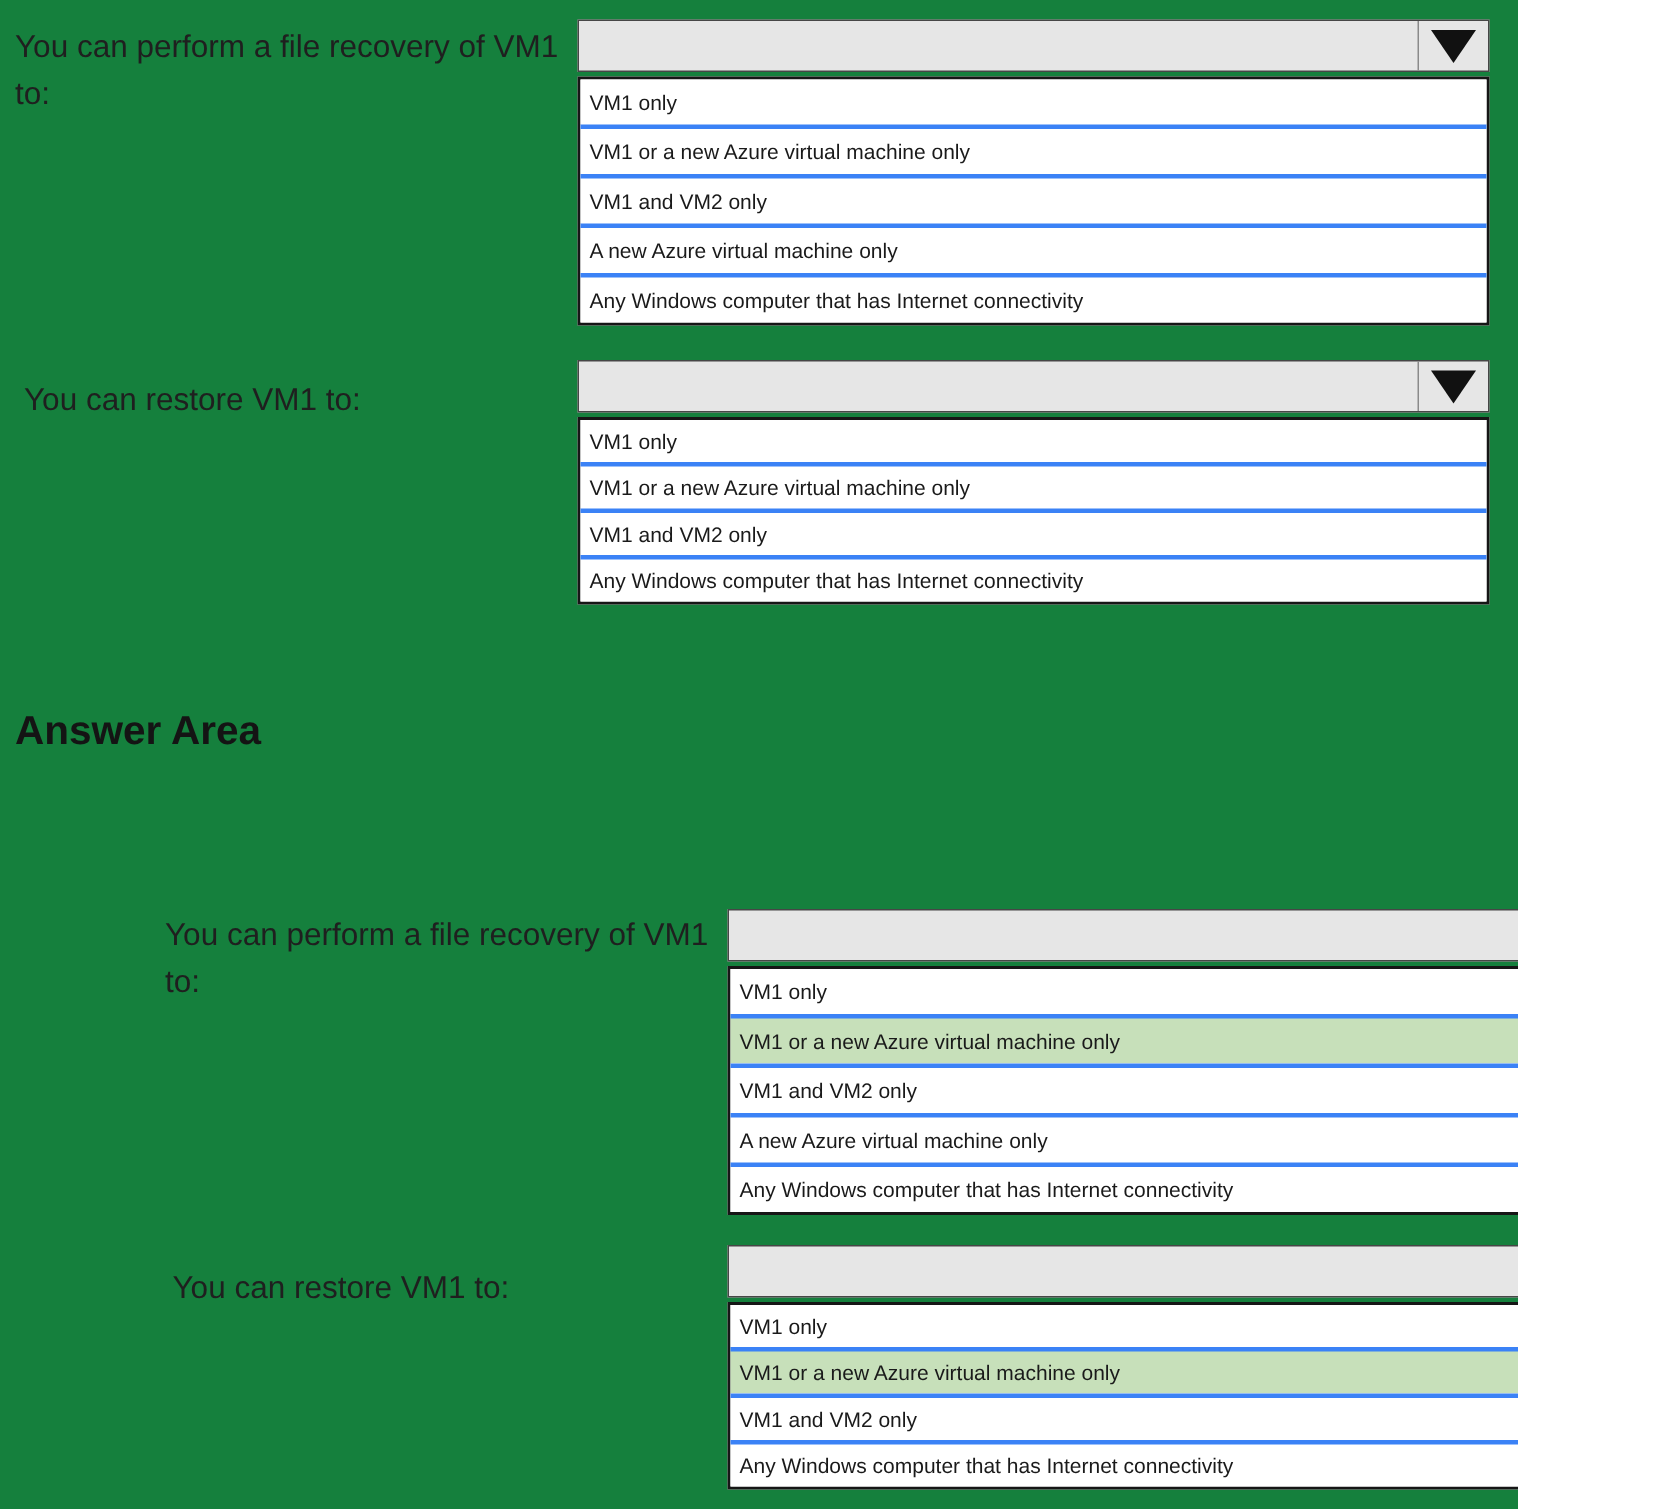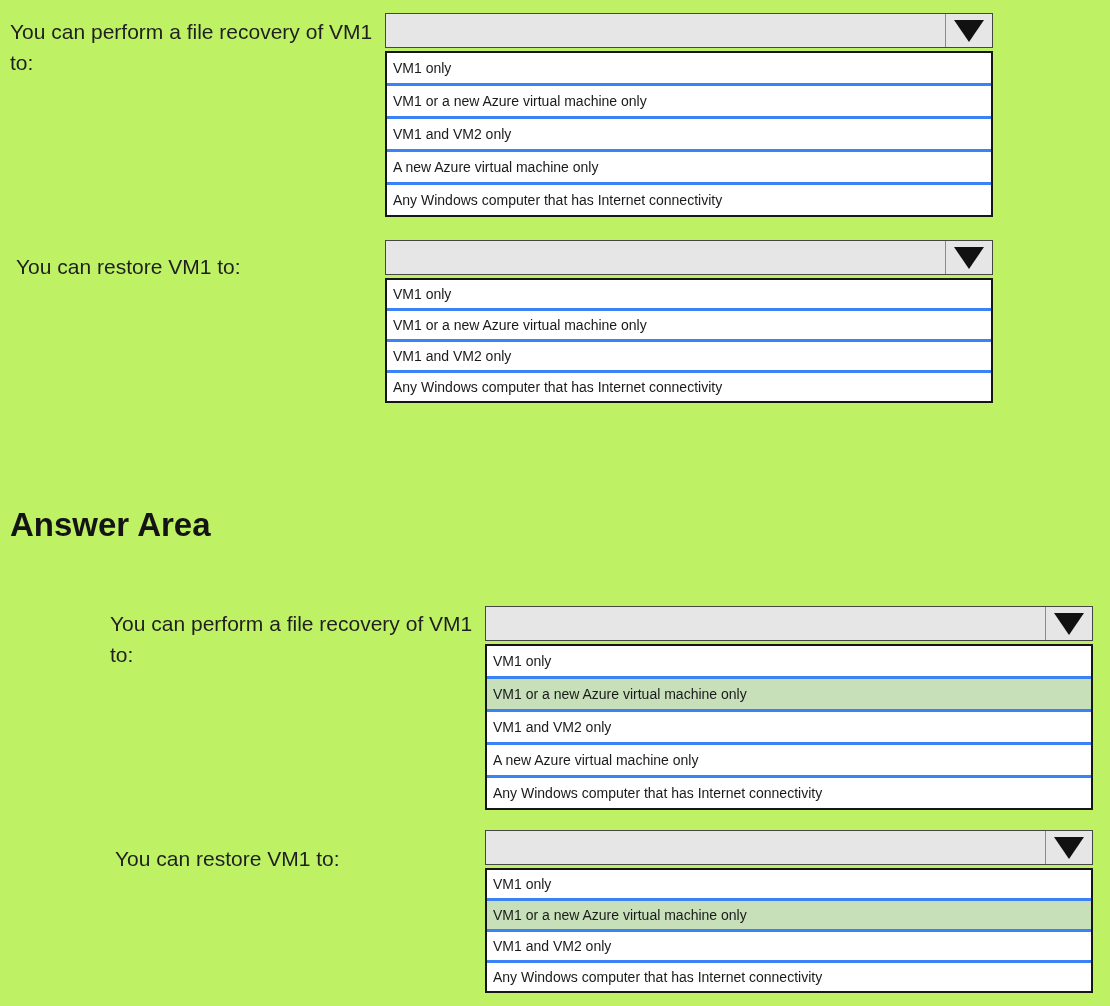--- a/index.html
+++ b/index.html
@@ -4,37 +4,36 @@
 <style>
   html, body {
     margin: 0;
     padding: 0;
     background: #ffffff;
     font-family: "Liberation Sans", sans-serif;
     color: #1a1a1a;
   }
   #stage {
     position: relative;
-    width: 1110px;
+    width: 1012px;
     height: 1006px;
-    background: #bef264;
+    background: #15803d;
     overflow: hidden;
   }
   .qlabel {
     position: absolute;
     font-size: 21px;
     line-height: 31px;
     color: #1f1f1f;
   }
   .heading {
     position: absolute;
-    font-size: 33px;
+    font-size: 27px;
     font-weight: bold;
     color: #141414;
-    margin-top: 34px;
   }
   .combo {
     position: absolute;
     width: 608px;
     height: 35px;
     background: #e6e6e6;
     border: 1.5px solid #464646;
     box-sizing: border-box;
     display: flex;
   }

